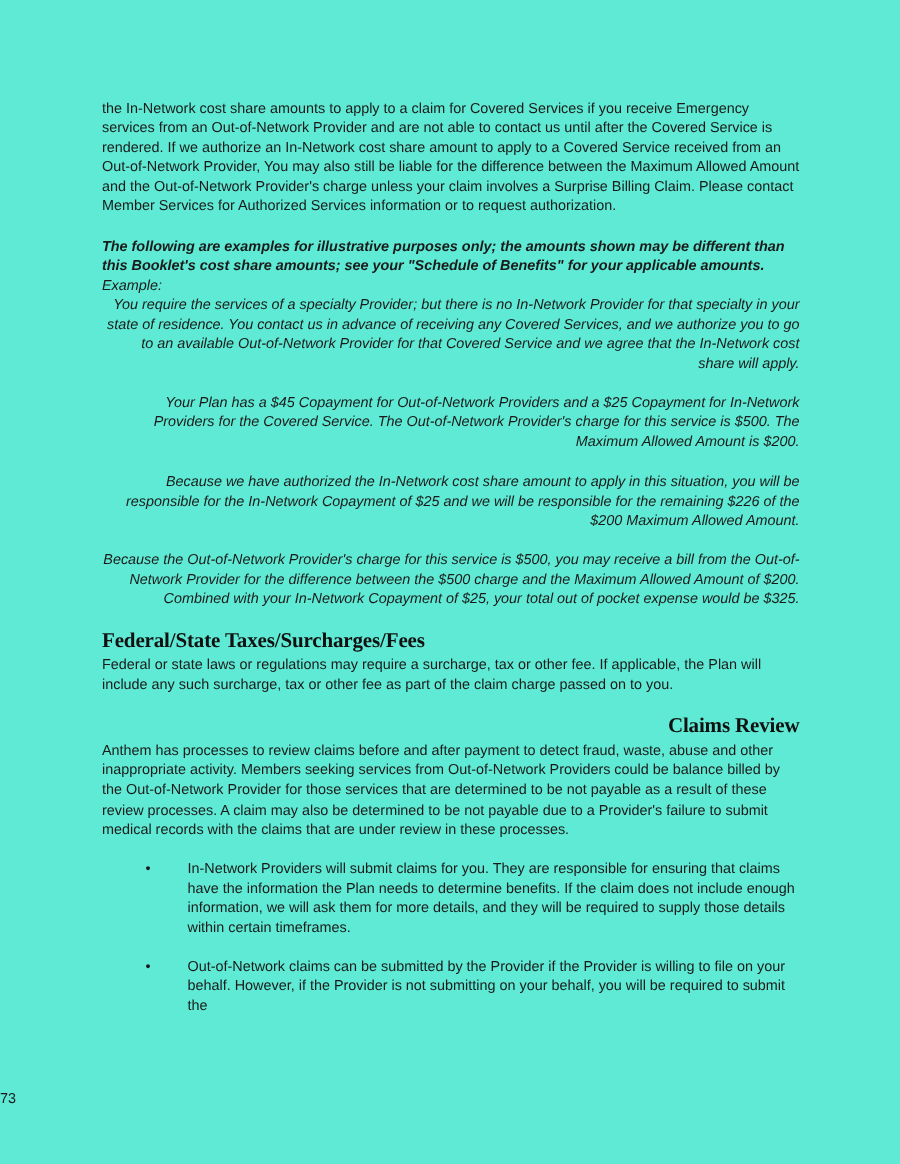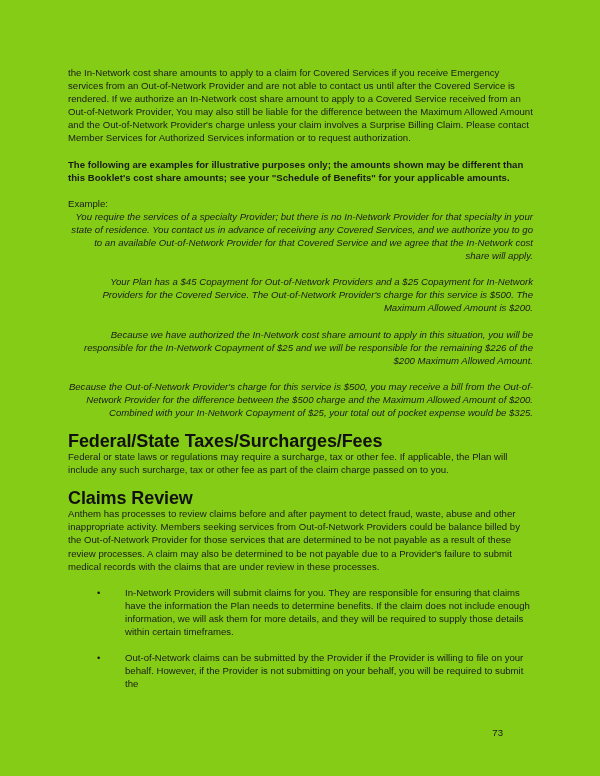--- a/index.html
+++ b/index.html
@@ -15,61 +15,63 @@
     font-family: "Liberation Sans", sans-serif;
     color: #1c1c1c;
     overflow: hidden;
   }
   .page {
     position: absolute;
     left: 0;
     top: 0;
     width: 600px;
     height: 776px;
-    background: #84cc16;
+    background: #5eead4;
   }
   .content {
     position: absolute;
     left: 68px;
     top: 66px;
     width: 465px;
   }
   p, li {
     margin: 0;
     font-size: 9.6px;
     line-height: 13.1px;
     color: #1a1a1a;
     text-align: left;
   }
   .body-para {
     margin-bottom: 13px;
   }
   .bold-italic {
     font-weight: bold;
-    margin-bottom: 13px;
+    font-style: italic;
   }
   .italic {
     font-style: italic;
     margin-bottom: 13px;
     text-align: right;
   }
   .italic-nogap {
+    font-style: italic;
     margin-bottom: 0;
   }
   h2.section-heading {
-    font-size: 18px;
+    font-size: 14px;
     font-weight: bold;
     line-height: 18px;
     margin: 0;
     padding: 0;
     color: #111111;
     letter-spacing: -0.1px;
+    font-family: Liberation Serif, serif;
   }
   .heading-block-1 { margin-top: 13px; margin-bottom: 14px; }
-  .heading-block-2 { margin-top: 18px; margin-bottom: 14px; }
+  .heading-block-2 { margin-top: 18px; margin-bottom: 14px; text-align: right; }
   .heading-block-3 { margin-top: 18px; margin-bottom: 14px; }
 
   ul.bullets {
     list-style: none;
     margin: 0;
     padding: 0;
   }
   ul.bullets li {
     position: relative;
     padding-left: 57px;
@@ -80,21 +82,21 @@
     left: 29px;
     top: 0;
     font-size: 9.6px;
     line-height: 13.1px;
   }
   .page-number {
     position: absolute;
     left: 0;
     top: 726px;
     width: 503px;
-    text-align: right;
+    text-align: left;
     font-size: 9.6px;
     line-height: 13px;
     color: #1a1a1a;
   }
 </style>
 </head>
 <body>
 
 <div class="page">
 

